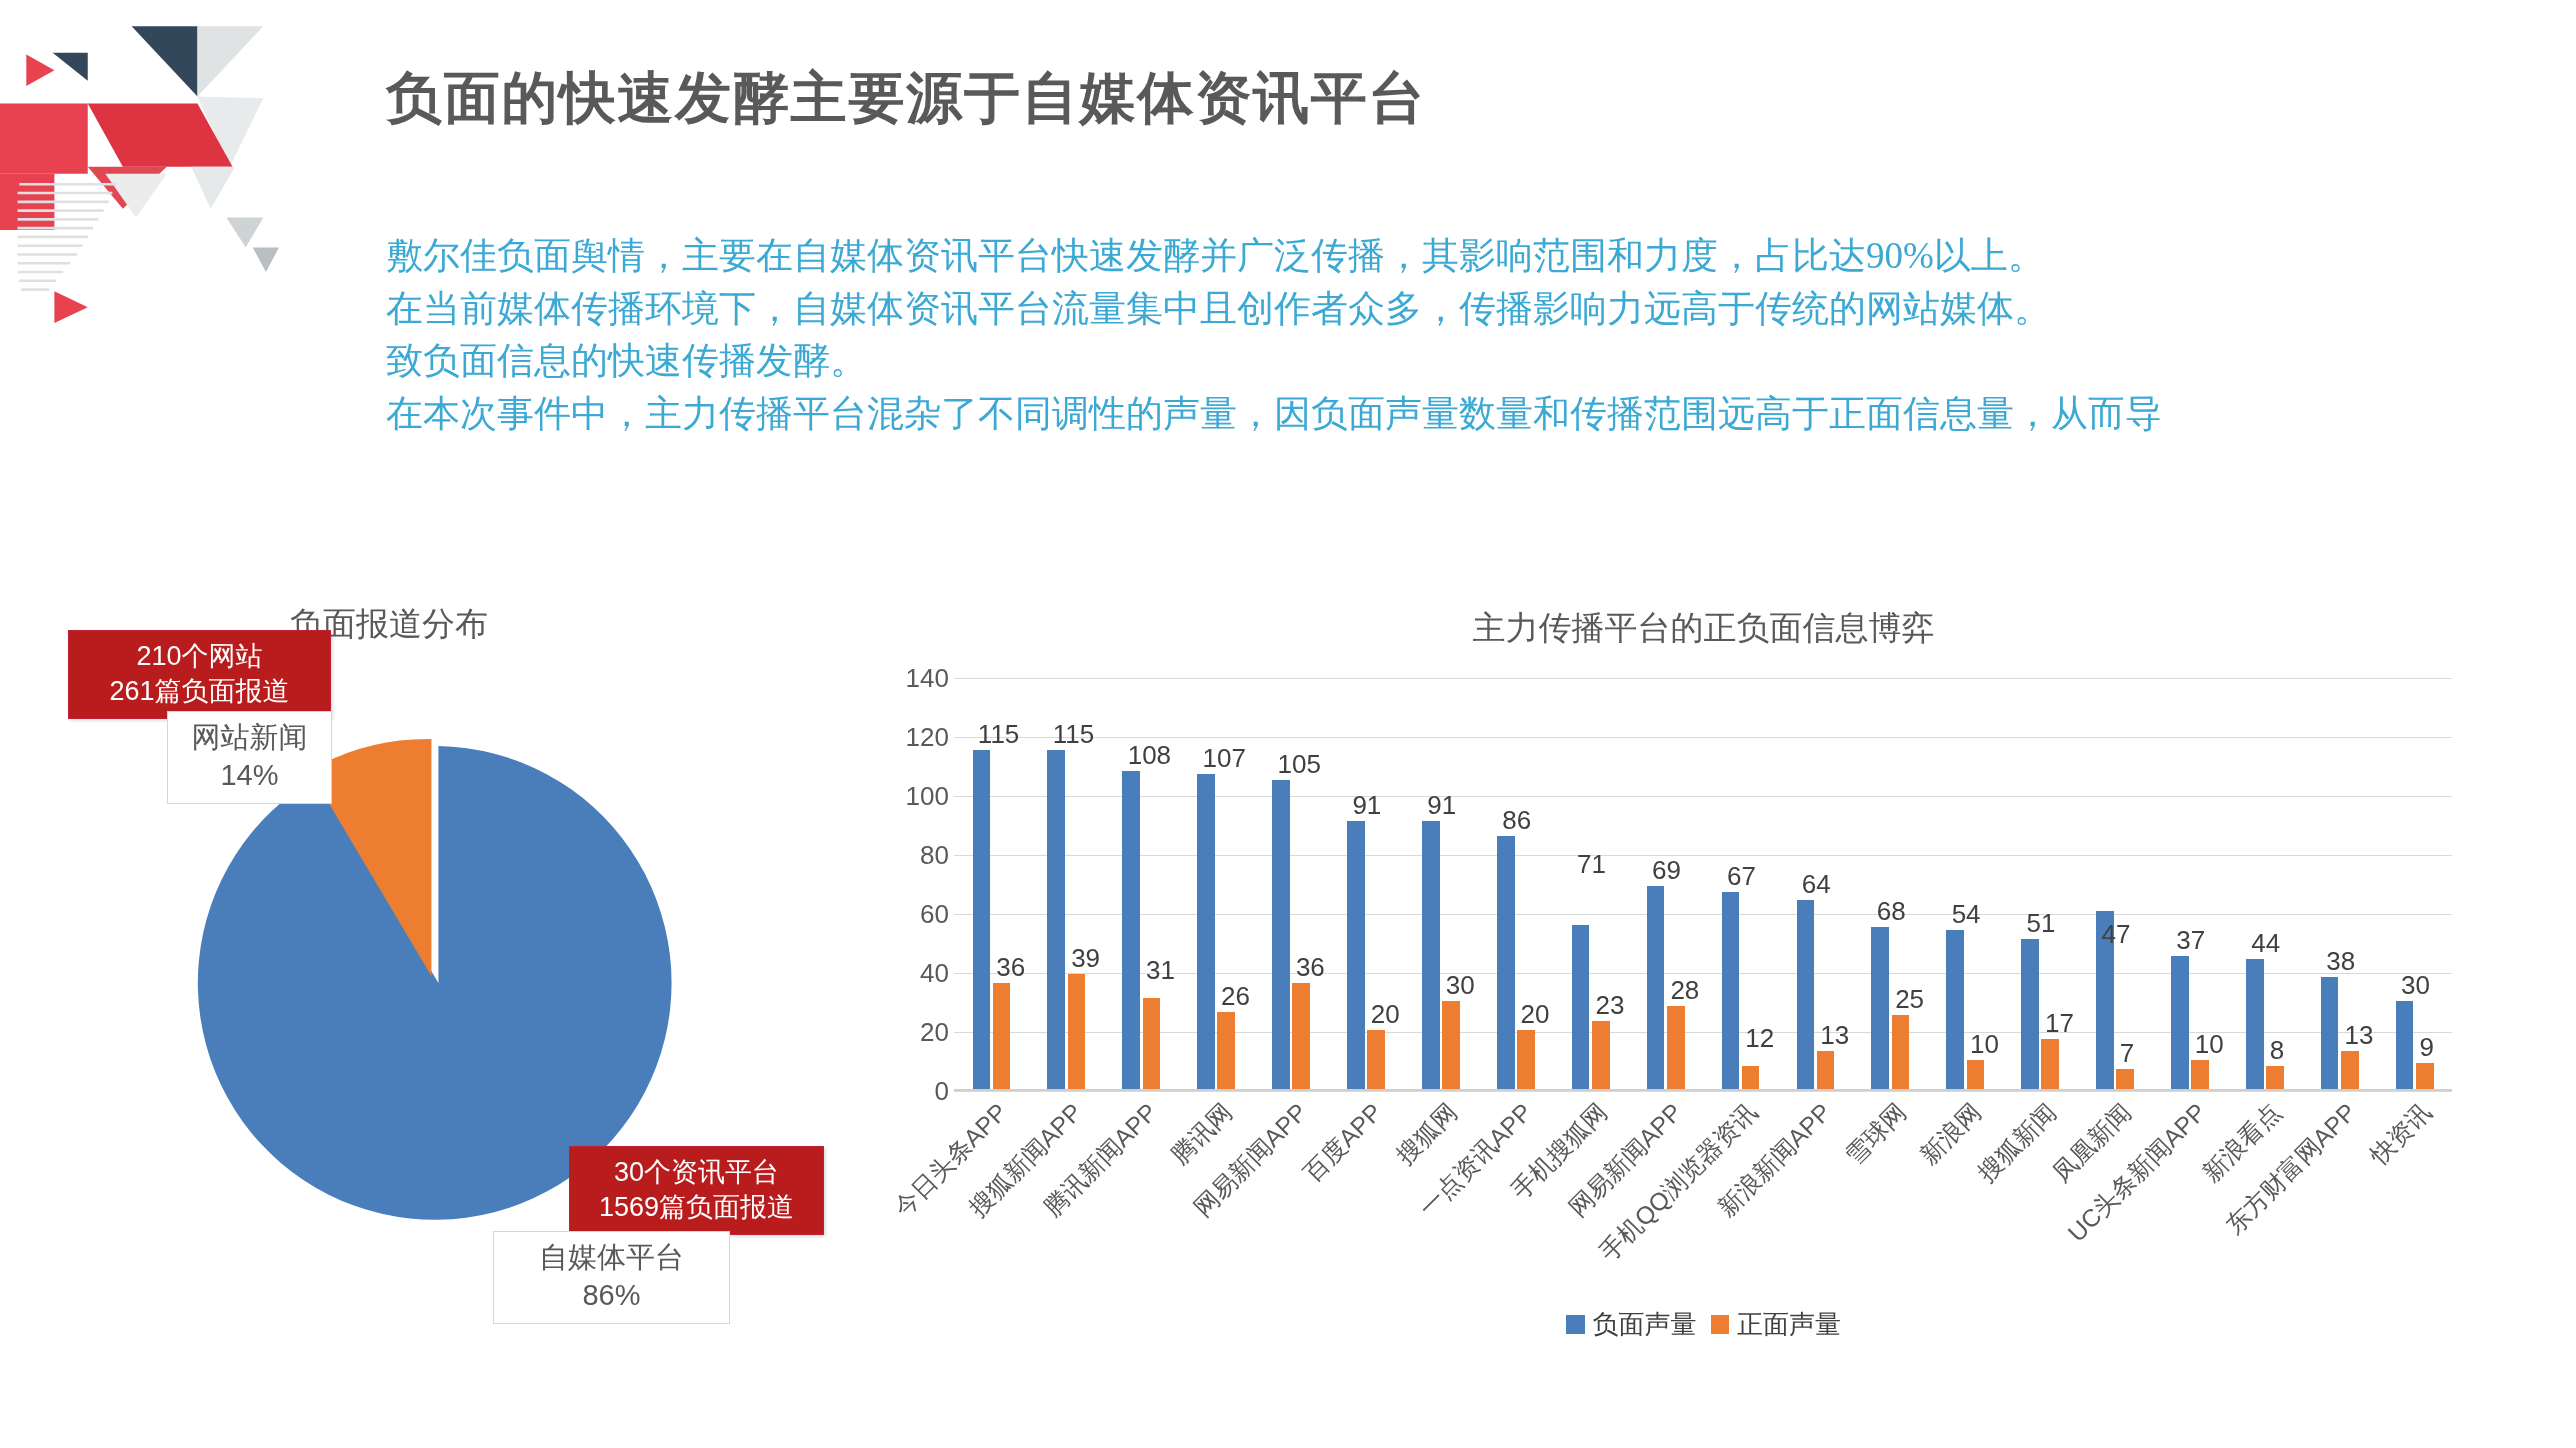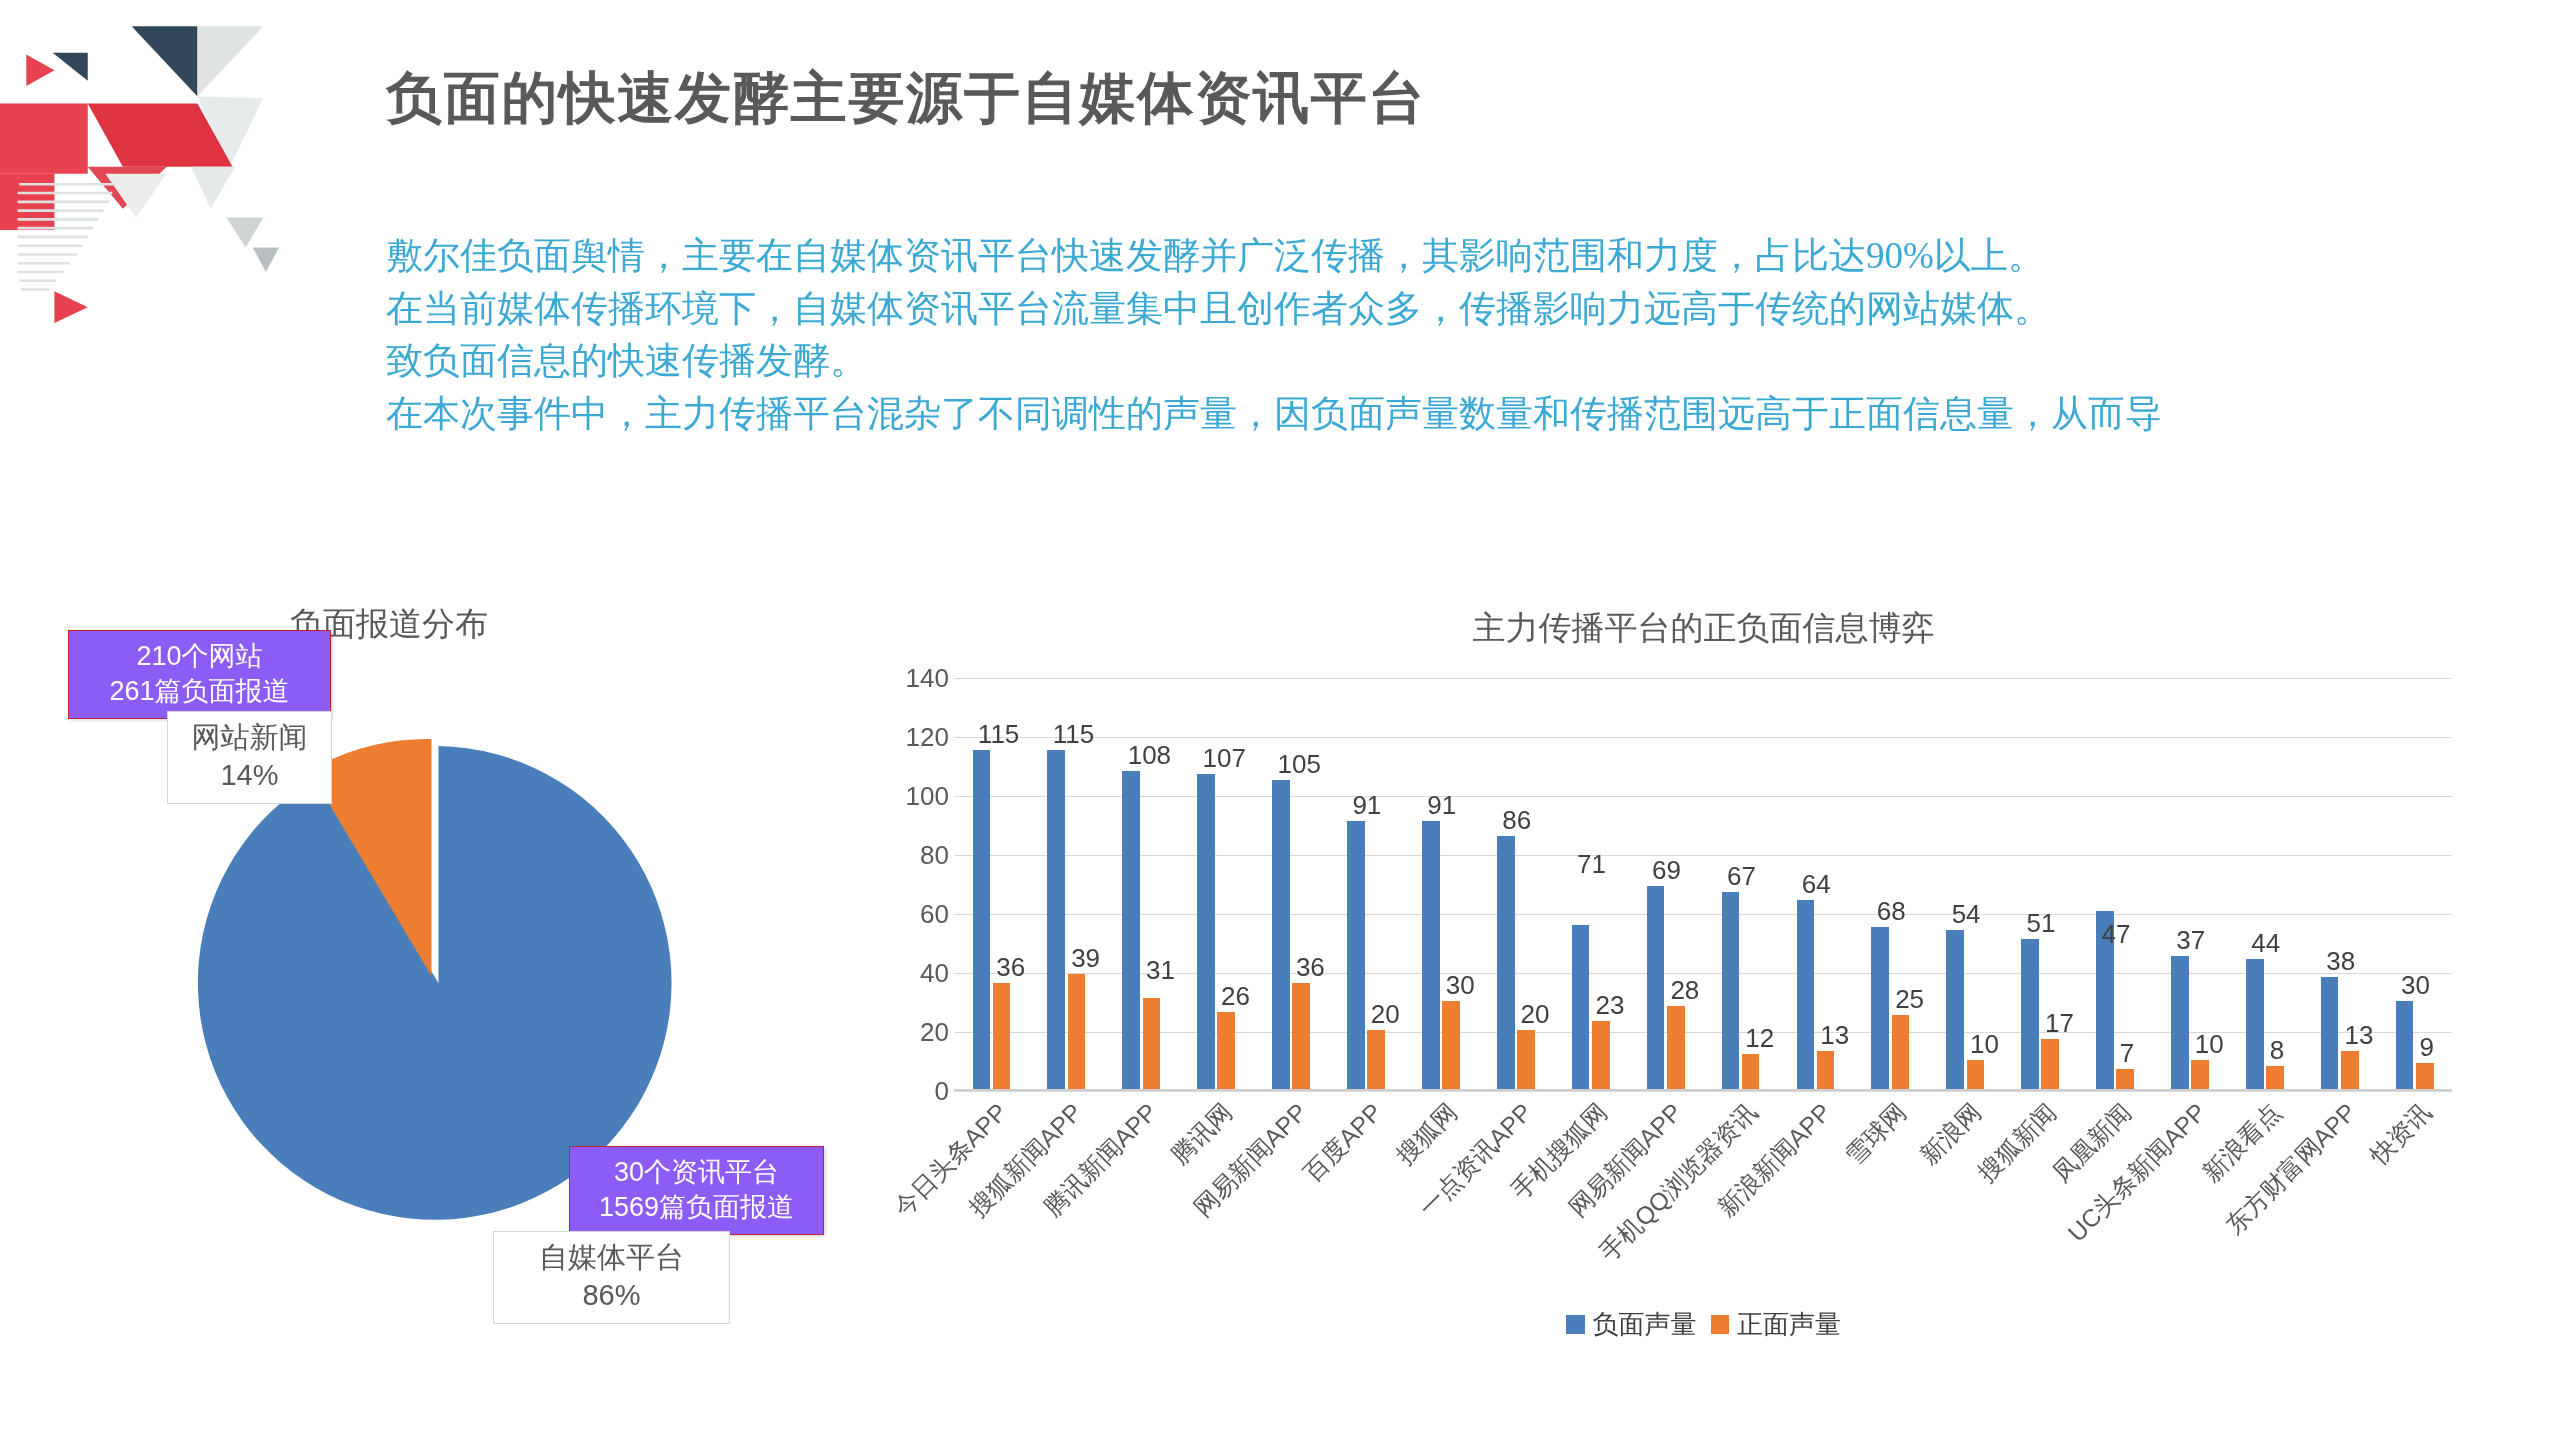--- a/index.html
+++ b/index.html
@@ -22,21 +22,21 @@
   .body-copy div{white-space:nowrap;}
 
   
   .pie-wrap{position:absolute;left:0px;top:597px;width:825px;height:773px;}
   .pie-title{
     position:absolute;left:290px;top:5.3px;width:334px;text-align:left;
     font-size:33px;color:#595959;
   }
   .pie-svg{position:absolute;left:127px;top:105px;}
   .callout-red{
-    position:absolute;background:#8b5cf6;border:1.8px solid #C02235;
+    position:absolute;background:#b91c1c;border:1.8px solid #C02235;
     color:#ffffff;font-size:27px;line-height:1.28;text-align:center;
     padding:8px 12.3px 9.7px;box-sizing:border-box;
     box-shadow:1.8px 1.8px 3.5px rgba(0,0,0,.18);
   }
   .callout-red.r1{left:68px;top:33px;width:263px;}
   .callout-red.r2{left:569px;top:549px;width:255px;}
   .label-white{
     position:absolute;background:#ffffff;border:0.9px solid #d6d6d6;
     color:#595959;font-size:29px;line-height:1.3;text-align:center;
     padding:7px 12.3px 8.8px;box-sizing:border-box;
@@ -266,21 +266,21 @@
             <span class="vlabel" style="bottom: 203px;">69</span>
           </div>
           <div class="bar pos" style="height: 83px;">
             <span class="vlabel" style="bottom: 83px;">28</span>
           </div>
         </div>
         <div class="col">
           <div class="bar neg" style="height: 197px;">
             <span class="vlabel" style="bottom: 197px;">67</span>
           </div>
-          <div class="bar pos" style="height: 35px;">
+          <div class="bar pos" style="height: 23px;">
             <span class="vlabel" style="bottom: 35px;">12</span>
           </div>
         </div>
         <div class="col">
           <div class="bar neg" style="height: 189px;">
             <span class="vlabel" style="bottom: 189px;">64</span>
           </div>
           <div class="bar pos" style="height: 38px;">
             <span class="vlabel" style="bottom: 38px;">13</span>
           </div>

